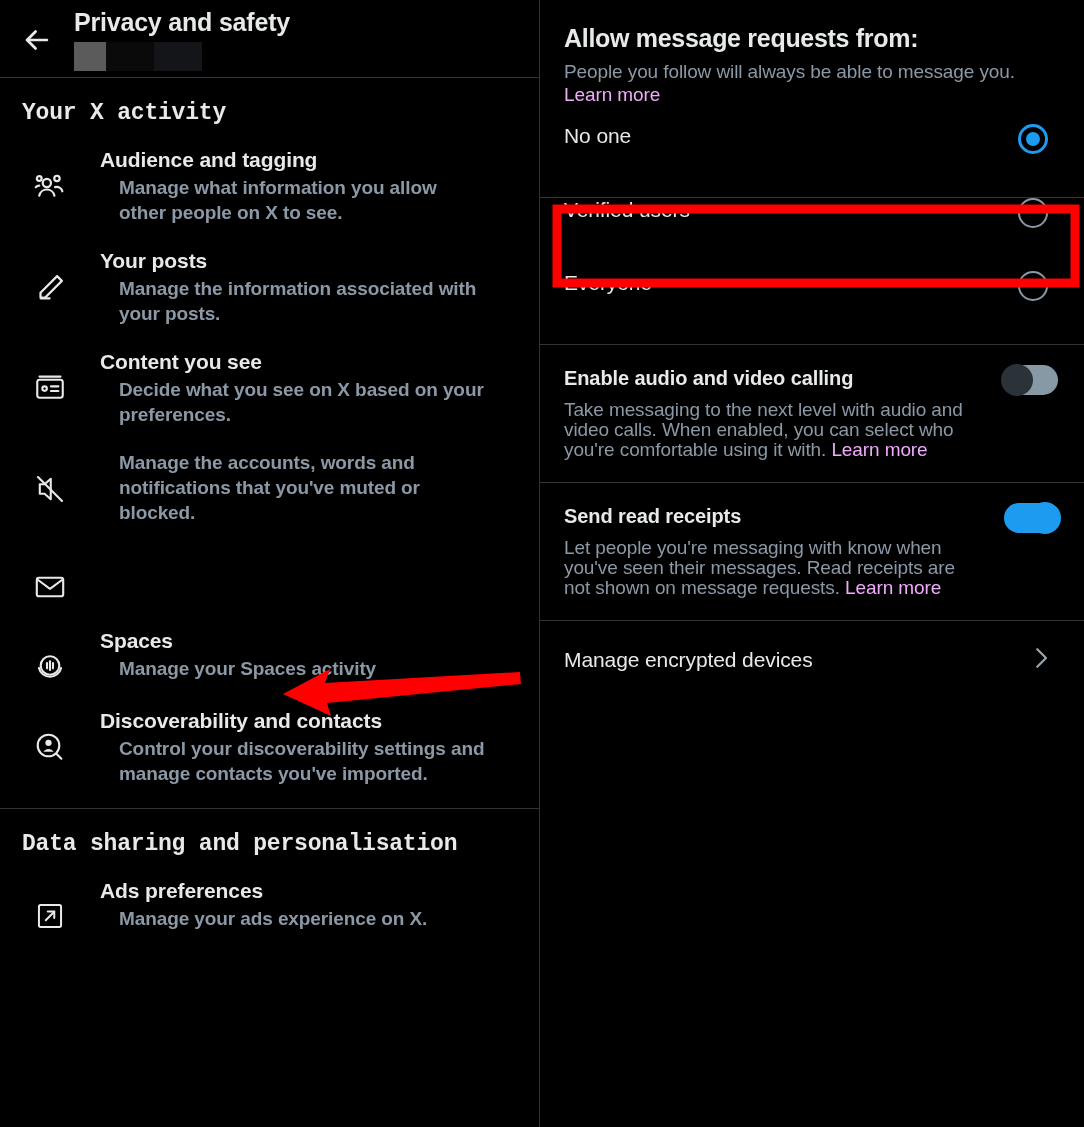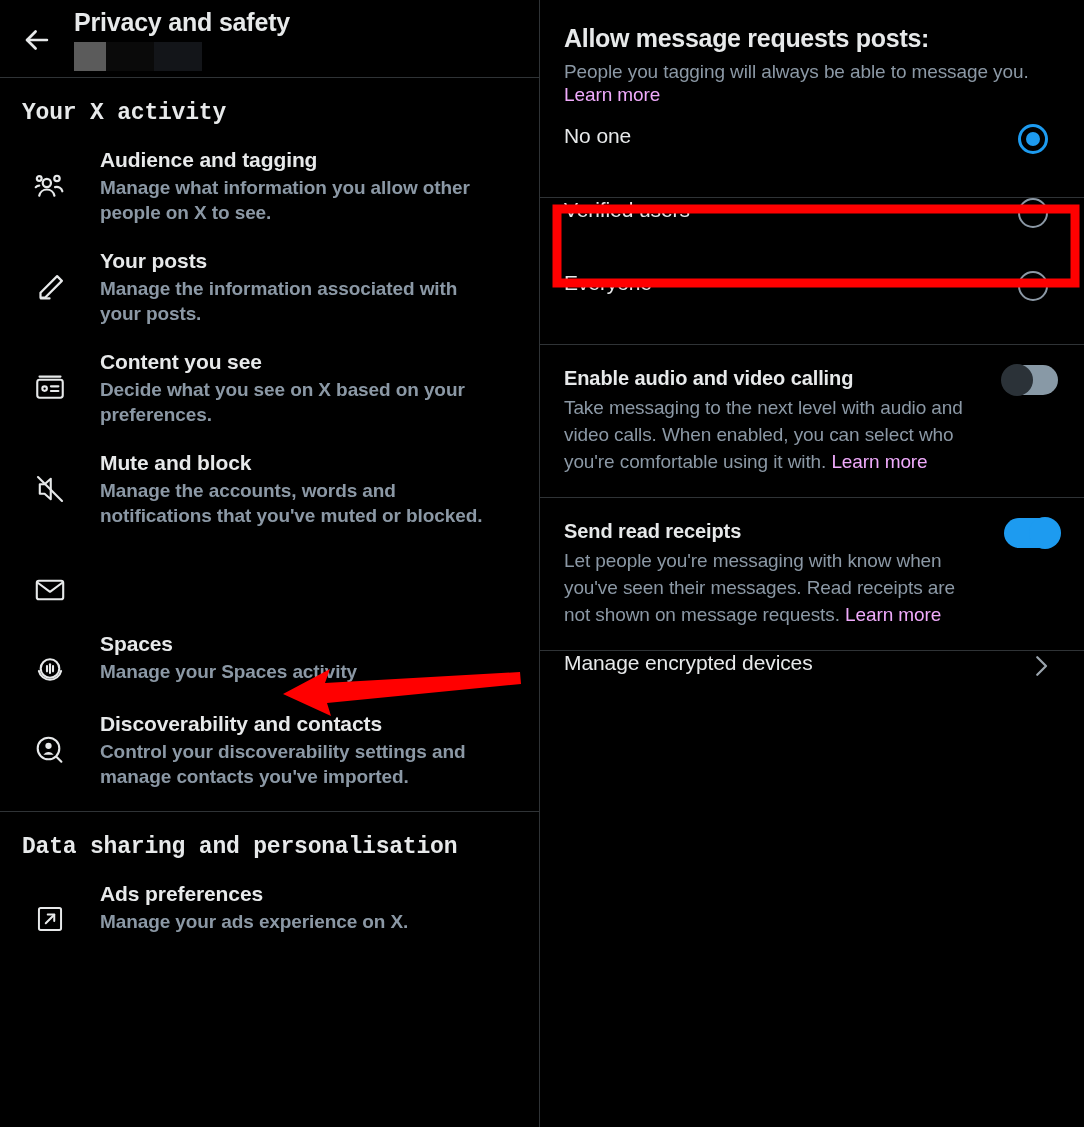--- a/index.html
+++ b/index.html
@@ -91,20 +91,21 @@
     font-size: 21px;
     line-height: 28px;
     letter-spacing: -0.1px;
   }
   .li-sub {
     color: #8b98a5;
     font-size: 19px;
     line-height: 25px;
     letter-spacing: -0.1px;
     margin-top: 1px;
+    margin-left: 19px;
   }
   .group-divider {
     height: 1px;
     background: #2f3336;
     margin-top: 10px;
   }
 
   
   .rp-head { padding: 22px 22px 4px 24px; }
   .rp-head-title {
@@ -167,22 +168,22 @@
   .tr-title {
     color: #e7e9ea;
     font-size: 20px;
     font-weight: bold;
     letter-spacing: -0.1px;
     line-height: 26px;
   }
   .tr-sub {
     color: #8b98a5;
     font-size: 19px;
-    line-height: 27px;
-    margin-top: 3px;
+    line-height: 20px;
+    margin-top: 9px;
     letter-spacing: -0.1px;
   }
   .switch {
     flex: 0 0 54px;
     width: 54px; height: 30px;
     border-radius: 15px;
     position: relative;
   }
   .switch .knob {
     position: absolute;
@@ -190,20 +191,21 @@
     border-radius: 50%;
     top: 0;
   }
   .switch.off { background: #8899a6; }
   .switch.off .knob { left: -3px; background: #2b3238; width: 32px; height: 32px; top: -1px; }
   .switch.on { background: #1d9bf0; }
   .switch.on .knob { right: -3px; background: #1d9bf0; width: 32px; height: 32px; top: -1px; }
 
   .nav-row {
     display: flex;
+    align-items: center;
     justify-content: space-between;
     padding: 0 28px 0 24px;
     height: 78px;
   }
   .nav-label {
     color: #e7e9ea;
     font-size: 21px;
     letter-spacing: -0.1px;
   }
 
@@ -290,21 +292,20 @@
     </div>
 
     <div class="list-item">
       <div class="li-icon">
         <svg width="36" height="36" viewBox="0 0 24 24" fill="none" stroke="#e7e9ea" stroke-width="1.4" stroke-linecap="round" stroke-linejoin="round">
           <path d="M12.5 5.2v13.6l-4.1-3.6H5.2V8.8h3.2z"></path>
           <path d="M4 4l16 16"></path>
         </svg>
       </div>
       <div class="li-text">
-        <div class="li-title">Mute and block</div>
         <div class="li-sub">Manage the accounts, words and notifications that you've muted or blocked.</div>
       </div>
     </div>
 
     <div class="list-item">
       <div class="li-icon">
         <svg width="36" height="36" viewBox="0 0 24 24" fill="none" stroke="#e7e9ea" stroke-width="1.4" stroke-linecap="round" stroke-linejoin="round">
           <rect x="3.2" y="5.8" width="17.6" height="12.4" rx="1.4"></rect>
           <path d="M3.6 7l8.4 6.2L20.4 7"></path>
         </svg>
@@ -359,22 +360,22 @@
         <div class="li-sub">Manage your ads experience on X.</div>
       </div>
     </div>
 
   </div>
 
   <div class="panel panel-right">
 
 
     <div class="rp-head">
-      <div class="rp-head-title">Allow message requests posts:</div>
-      <div class="rp-head-sub"><span>People you tagging will always be able to message you. </span><span class="link">Learn more</span></div>
+      <div class="rp-head-title">Allow message requests from:</div>
+      <div class="rp-head-sub"><span>People you follow will always be able to message you. </span><span class="link">Learn more</span></div>
     </div>
 
     <div style="height:14px"></div>
 
     <div class="radio-row">
       <span class="radio-label">No one</span>
       <span class="radio checked"></span>
     </div>
     <div class="hr"></div>
 

